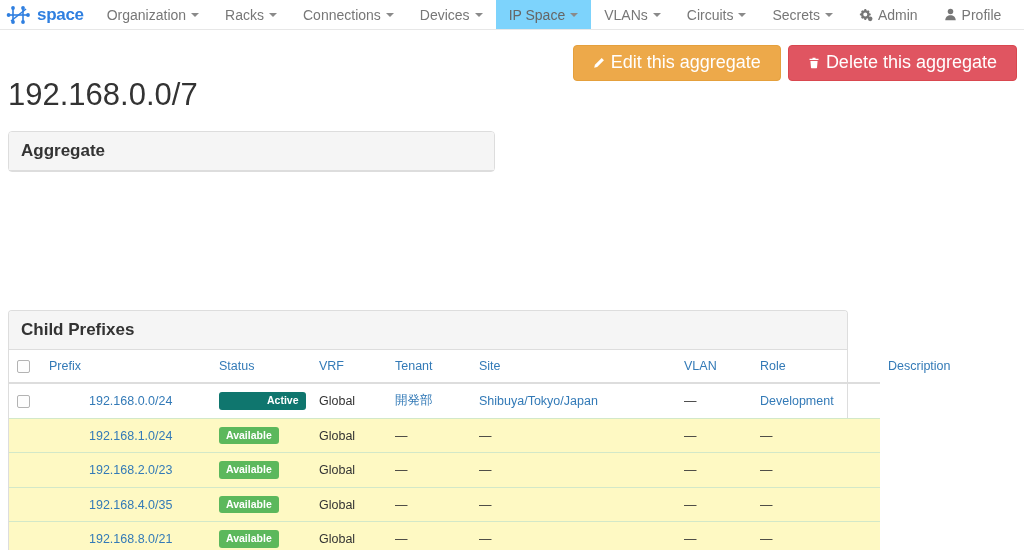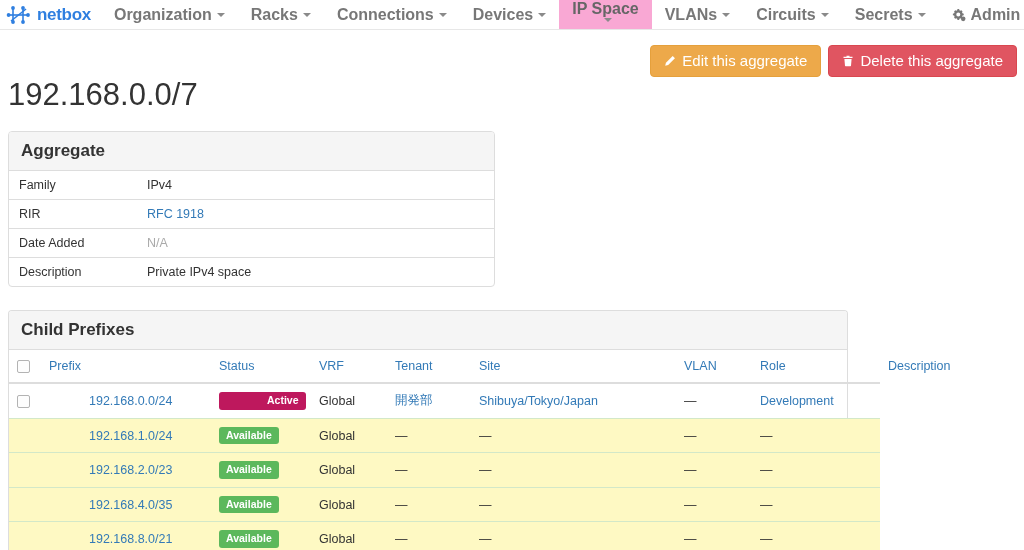--- a/index.html
+++ b/index.html
@@ -34,28 +34,27 @@
     font-weight: bold;
     color: #2f7fe0;
     letter-spacing: -0.3px;
     line-height: 1;
   }
   .nav-items { display: flex; align-items: stretch; }
   .nav-item {
     display: flex;
     align-items: center;
     padding: 0 13px;
-    font-size: 16px;
+    font-size: 14px;
     color: #777777;
     text-decoration: none;
     white-space: nowrap;
     cursor: pointer;
-    font-weight: bold;
-  }
-  .nav-item.active { background: #f9a8d4; color: #666; flex-direction: column; }
+  }
+  .nav-item.active { background: #7dd3fc; color: #666; }
   .caret {
     display: inline-block;
     width: 0; height: 0;
     margin-left: 5px;
     border-left: 4px solid transparent;
     border-right: 4px solid transparent;
     border-top: 4px solid #8a8a8a;
   }
   .nav-right { display: flex; align-items: stretch; margin-left: auto; }
   .nav-icon { margin-right: 5px; display: inline-flex; align-items: center; }
@@ -66,24 +65,24 @@
     position: absolute;
     right: 7px;
     top: 45px;
     display: flex;
     gap: 7px;
   }
   .btn {
     display: inline-flex;
     align-items: center;
     gap: 6px;
-    font-size: 15px;
+    font-size: 18px;
     color: #ffffff;
     border-radius: 4px;
-    padding: 6px 13px;
+    padding: 6px 19px;
     cursor: pointer;
     border: 1px solid transparent;
     white-space: nowrap;
     line-height: 1.2;
     text-align: center;
   }
   .btn-warning { background: #eda94a; border-color: #e5a03c; }
   .btn-danger  { background: #e05561; border-color: #d9474f; }
   .btn svg { display: block; }
 
@@ -180,21 +179,21 @@
   }
   .badge {
     display: inline-block;
     font-size: 10.5px;
     font-weight: bold;
     color: #ffffff;
     border-radius: 3px;
     padding: 3px 7px;
     line-height: 1.1;
   }
-  .badge-active { background: #be185d; padding-left: 48px; }
+  .badge-active { background: #0f766e; padding-left: 48px; }
   .badge-available { background: #5cb85c; }
   .dash { color: #888888; }
 </style>
 </head>
 <body>
 
 <div class="navbar">
   <a class="brand">
     <span class="brand-logo">
       <svg viewBox="0 0 26 22" width="26" height="22">
@@ -207,21 +206,21 @@
         <g fill="#2f7fe0">
           <circle cx="7" cy="4" r="1.9"></circle>
           <circle cx="17" cy="4" r="1.9"></circle>
           <circle cx="7" cy="18" r="1.9"></circle>
           <circle cx="17" cy="18" r="1.9"></circle>
           <circle cx="2.6" cy="11" r="1.9"></circle>
           <circle cx="22" cy="11" r="1.9"></circle>
         </g>
       </svg>
     </span>
-    <span class="brand-text">netbox</span>
+    <span class="brand-text">space</span>
   </a>
 
   <div class="nav-items">
     <a class="nav-item">
       <span>Organization</span>
       <span class="caret"></span>
     </a>
     <a class="nav-item">
       <span>Racks</span>
       <span class="caret"></span>
@@ -300,42 +299,20 @@
       </svg>
     </span>
     <span>Delete this aggregate</span>
   </button>
 </div>
 
 <h1 class="page-title">192.168.0.0/7</h1>
 
 <div class="panel aggregate-panel">
   <div class="panel-heading">Aggregate</div>
-  <table class="detail-table">
-    <tbody>
-      <tr>
-        <td class="label-cell">Family</td>
-        <td>IPv4</td>
-      </tr>
-      <tr>
-        <td class="label-cell">RIR</td>
-        <td>
-          <a class="link">RFC 1918</a>
-        </td>
-      </tr>
-      <tr>
-        <td class="label-cell">Date Added</td>
-        <td class="muted">N/A</td>
-      </tr>
-      <tr>
-        <td class="label-cell">Description</td>
-        <td>Private IPv4 space</td>
-      </tr>
-    </tbody>
-  </table>
 </div>
 
 <div class="panel prefixes-panel">
   <div class="panel-heading">Child Prefixes</div>
   <table class="data-table">
     <thead>
       <tr>
         <th class="col-check">
           <span class="cb"></span>
         </th>

